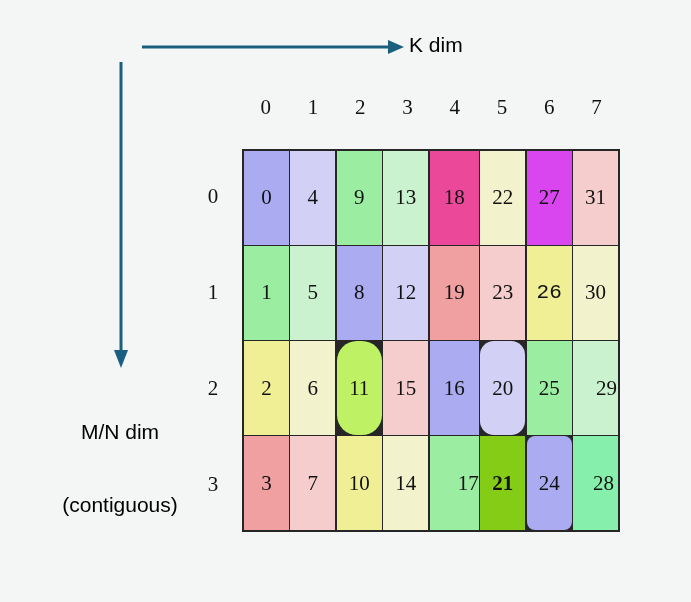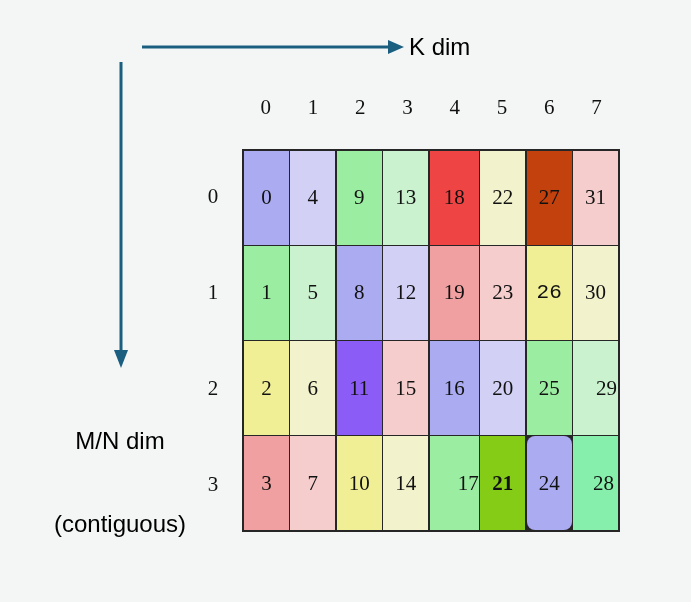--- a/index.html
+++ b/index.html
@@ -25,21 +25,21 @@
     overflow: visible;
   }
   #k-arrow-svg { left: 140px; top: 32px; width: 266px; height: 30px; }
   #mn-arrow-svg { left: 106px; top: 60px; width: 30px; height: 310px; }
 
   
   .axis-label {
     position: absolute;
     color: #000000;
     font-family: "Liberation Sans", sans-serif;
-    font-size: 24px;
+    font-size: 21px;
     font-weight: 400;
     line-height: 1.16;
     white-space: pre;
   }
   #k-dim-label {
     left: 409px;
     top: 33px;
   }
   #mn-dim-label {
     left: 0px;
@@ -148,38 +148,38 @@
     <div class="row-header">1</div>
     <div class="row-header">2</div>
     <div class="row-header">3</div>
   </div>
 
   <div id="matrix-grid" style="background: rgb(38, 38, 38); border-color: rgb(38, 38, 38);">
       <div class="grid-cell" style="background: rgb(170, 171, 240);">0</div>
       <div class="grid-cell" style="background: rgb(210, 209, 245);">4</div>
       <div class="grid-cell" style="background: rgb(155, 237, 162);">9</div>
       <div class="grid-cell" style="background: rgb(202, 242, 207);">13</div>
-      <div class="grid-cell" style="background: #ef4444;">18</div>
+      <div class="grid-cell" style="background: #ec4899;">18</div>
       <div class="grid-cell" style="background: rgb(242, 242, 205);">22</div>
-      <div class="grid-cell" style="background: #c2410c;">27</div>
+      <div class="grid-cell" style="background: #d946ef;">27</div>
       <div class="grid-cell" style="background: rgb(245, 205, 205);">31</div>
       <div class="grid-cell" style="background: rgb(155, 237, 162);">1</div>
       <div class="grid-cell" style="background: rgb(202, 242, 207);">5</div>
       <div class="grid-cell" style="background: rgb(170, 171, 240);">8</div>
       <div class="grid-cell" style="background: rgb(210, 209, 245);">12</div>
       <div class="grid-cell" style="background: rgb(240, 160, 160);">19</div>
       <div class="grid-cell" style="background: rgb(245, 205, 205);">23</div>
       <div class="grid-cell" style="background: rgb(240, 239, 149); font-family: Liberation Mono, monospace;">26</div>
       <div class="grid-cell" style="background: rgb(242, 242, 205);">30</div>
       <div class="grid-cell" style="background: rgb(240, 239, 149);">2</div>
       <div class="grid-cell" style="background: rgb(242, 242, 205);">6</div>
-      <div class="grid-cell" style="background: #8b5cf6;">11</div>
+      <div class="grid-cell" style="background: #bef264; border-radius: 20px;">11</div>
       <div class="grid-cell" style="background: rgb(245, 205, 205);">15</div>
       <div class="grid-cell" style="background: rgb(170, 171, 240);">16</div>
-      <div class="grid-cell" style="background: rgb(210, 209, 245);">20</div>
+      <div class="grid-cell" style="background: rgb(210, 209, 245); border-radius: 14px;">20</div>
       <div class="grid-cell" style="background: rgb(155, 237, 162);">25</div>
       <div class="grid-cell" style="background: rgb(202, 242, 207); padding-left: 22px;">29</div>
       <div class="grid-cell" style="background: rgb(240, 160, 160);">3</div>
       <div class="grid-cell" style="background: rgb(245, 205, 205);">7</div>
       <div class="grid-cell" style="background: rgb(240, 239, 149);">10</div>
       <div class="grid-cell" style="background: rgb(242, 242, 205); text-align: right;">14</div>
       <div class="grid-cell" style="background: rgb(155, 237, 162); padding-left: 28px;">17</div>
       <div class="grid-cell" style="background: #84cc16; font-weight: bold;">21</div>
       <div class="grid-cell" style="background: rgb(170, 171, 240); border-radius: 8px;">24</div>
       <div class="grid-cell" style="background: #86efac; padding-left: 16px;">28</div>

